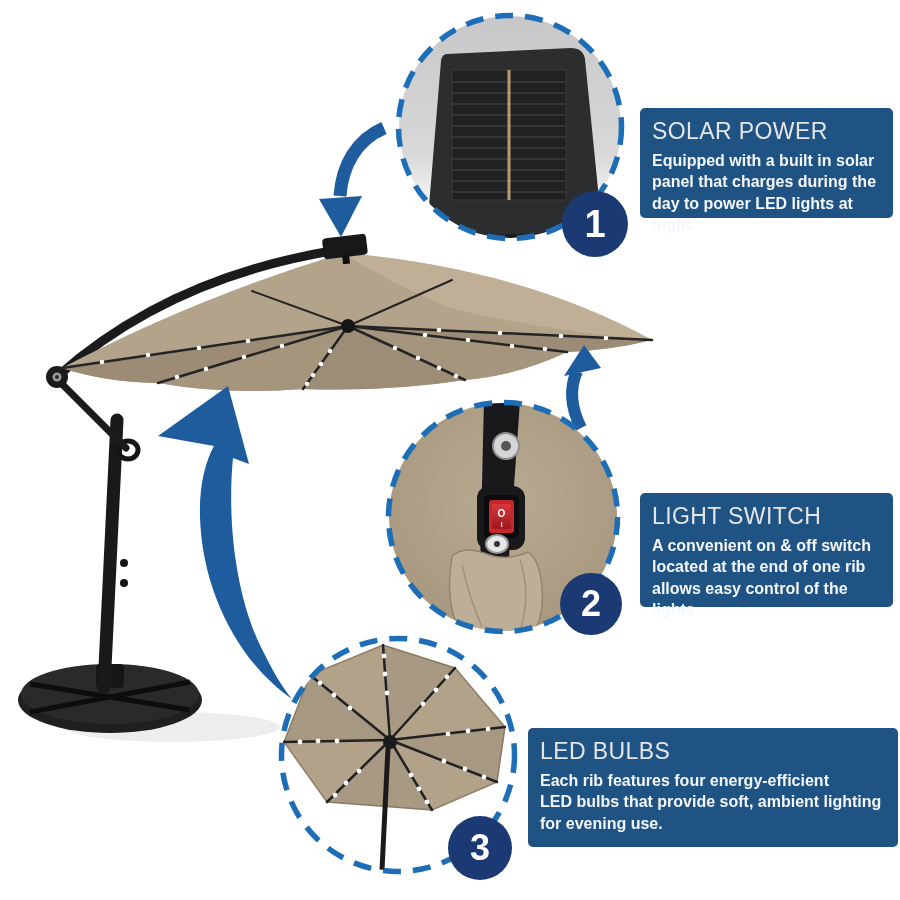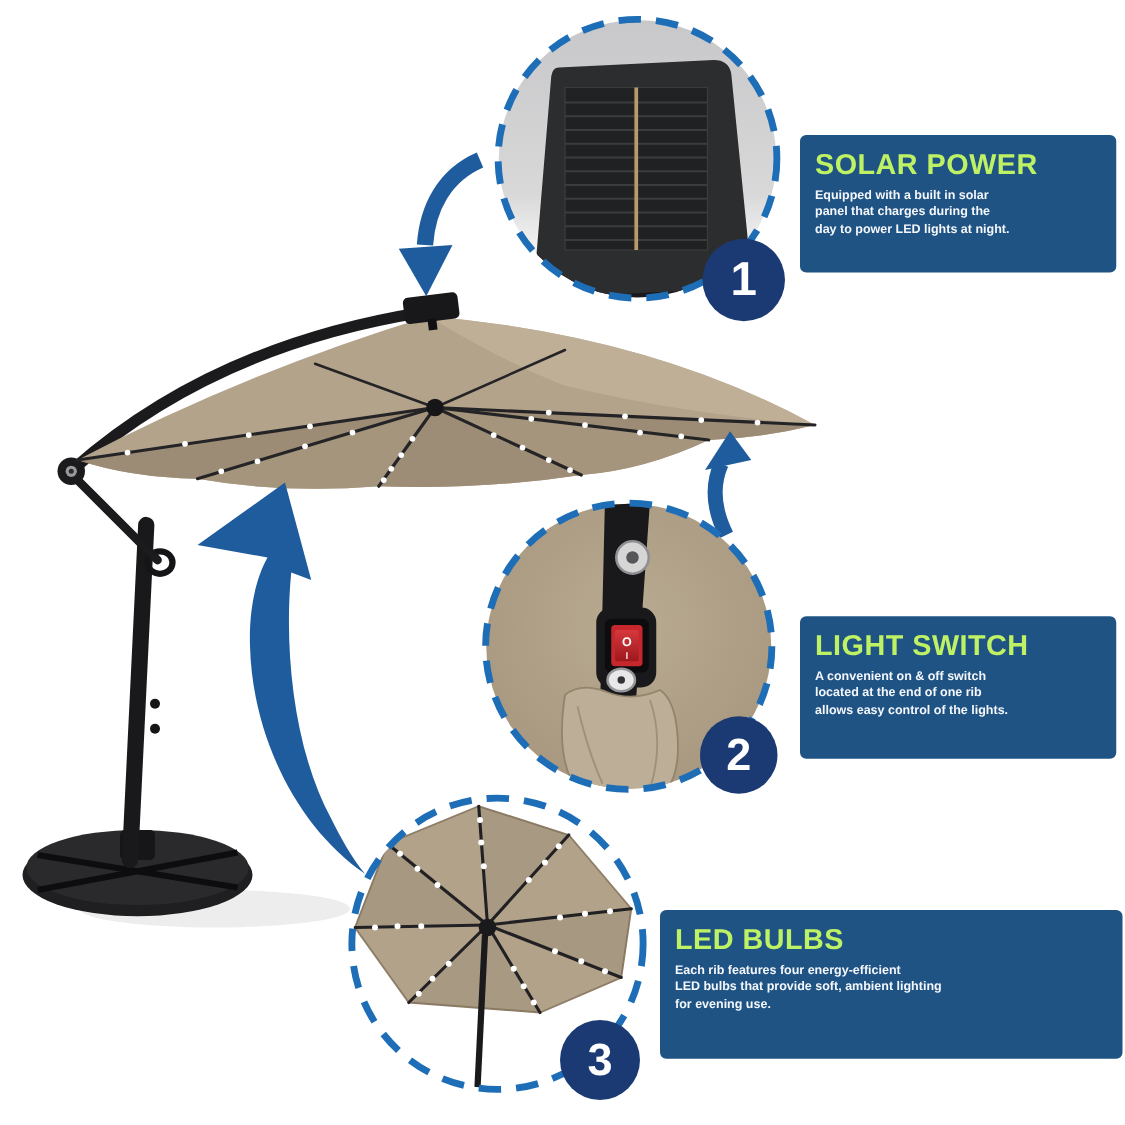--- a/index.html
+++ b/index.html
@@ -1,23 +1,23 @@
 <!DOCTYPE html>
 <html><head>
 <meta charset="utf-8">
 <style>
   html,body{margin:0;padding:0;background:#ffffff;}
   .stage{position:relative;width:900px;height:900px;background:#ffffff;overflow:hidden;
          font-family:"Liberation Sans",sans-serif;}
   .scene{position:absolute;left:0;top:0;width:900px;height:900px;}
   .callout{position:absolute;background:#1f5384;color:#ffffff;border-radius:5px;
            padding:9px 10px;box-sizing:border-box;}
-  .callout h3{margin:1px 0 5px 2px;font-size:23px;font-weight:700;letter-spacing:.4px;
-              color:#bef264;white-space:nowrap;}
-  .callout p{margin:0 0 0 2px;font-size:10px;line-height:1.34;font-weight:700;
+  .callout h3{margin:1px 0 5px 2px;font-size:23px;font-weight:400;letter-spacing:.4px;
+              color:#e5e5e5;white-space:nowrap;}
+  .callout p{margin:0 0 0 2px;font-size:16px;line-height:1.34;font-weight:700;
              white-space:pre-line;color:#f4f7fb;}
   #box1{left:640px;top:108px;width:253px;height:110px;}
   #box2{left:640px;top:493px;width:253px;height:114px;}
   #box3{left:528px;top:728px;width:370px;height:119px;}
   .badge{position:absolute;background:#1b3a74;border-radius:50%;color:#fff;
          display:flex;align-items:center;justify-content:center;font-weight:700;}
   #badge1{left:562px;top:191px;width:66px;height:66px;font-size:38px;}
   #badge2{left:560px;top:573px;width:62px;height:62px;font-size:36px;}
   #badge3{left:448px;top:816px;width:64px;height:64px;font-size:36px;}
 </style>

